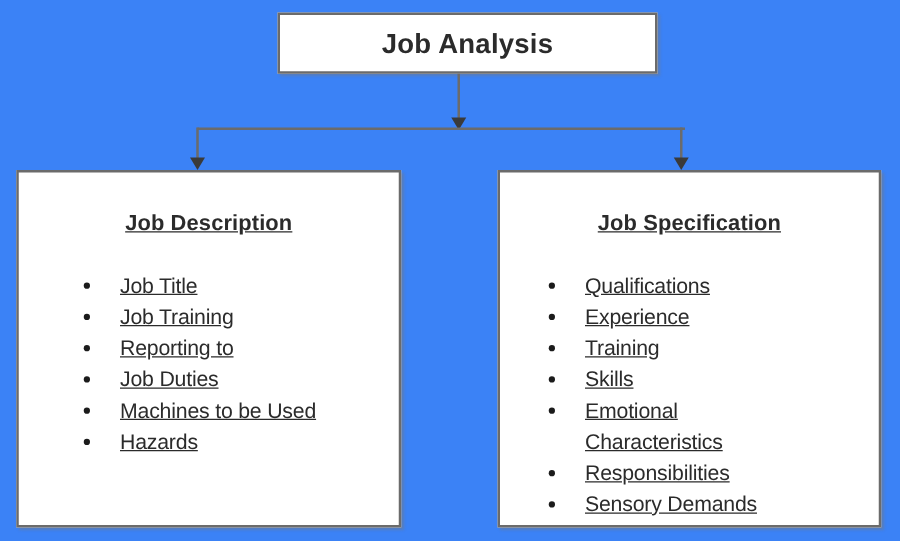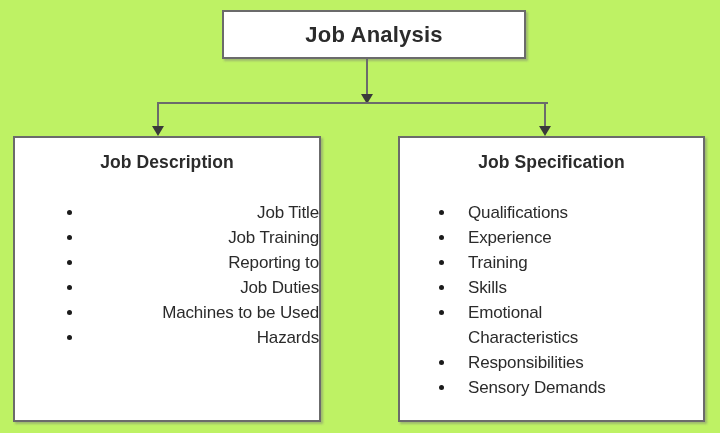--- a/index.html
+++ b/index.html
@@ -9,21 +9,21 @@
     background: #ffffff;
   }
   body {
     font-family: "Liberation Sans", "DejaVu Sans", sans-serif;
     color: #2b2b2b;
   }
   #diagram {
     position: relative;
     width: 720px;
     height: 433px;
-    background: #bef264;
+    background: #3b82f6;
     overflow: hidden;
   }
 
   
   .node {
     position: absolute;
     box-sizing: border-box;
     background: #ffffff;
     border: 2px solid #6b6b6b;
     box-shadow: 2px 2px 2px rgba(120,120,120,0.45);
@@ -42,40 +42,41 @@
     font-size: 22px;
     font-weight: bold;
     letter-spacing: 0.2px;
     color: #2b2b2b;
     white-space: nowrap;
   }
 
   .node-branch {
     top: 136px;
     height: 286px;
-    padding-top: 8px;
+    padding-top: 24px;
+    text-decoration: underline;
   }
   .node-left  { left: 13px;  width: 308px; }
   .node-right { left: 398px; width: 307px; }
 
   .branch-title {
     text-align: center;
     font-size: 17.5px;
     font-weight: bold;
     color: #2b2b2b;
     margin: 6px 0 0 0;
     letter-spacing: 0.1px;
   }
 
   .bullet-list {
     list-style: none;
     margin: 0;
     padding: 0;
   }
-  .list-left  { margin-top: 27px; padding-left: 49px; text-align: right; }
+  .list-left  { margin-top: 27px; padding-left: 49px; }
   .list-right { margin-top: 27px; padding-left: 36px; }
 
   .bullet-item {
     position: relative;
     font-size: 17px;
     line-height: 25px;
     color: #2b2b2b;
     padding-left: 32px;
     letter-spacing: -0.15px;
   }

